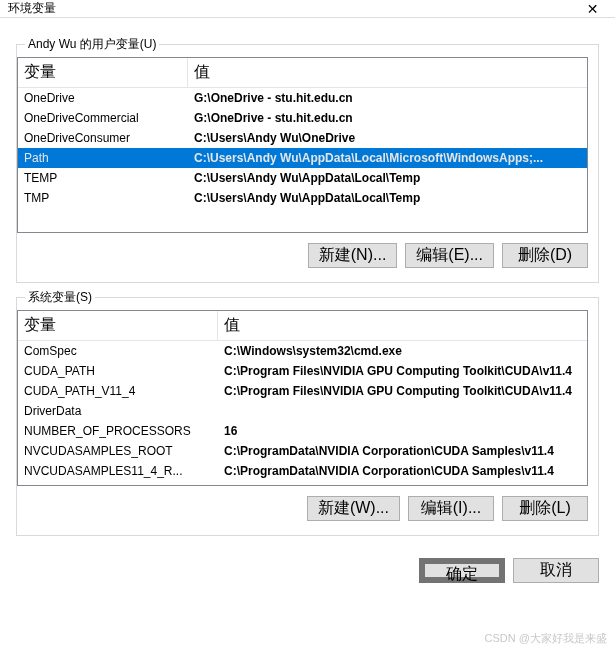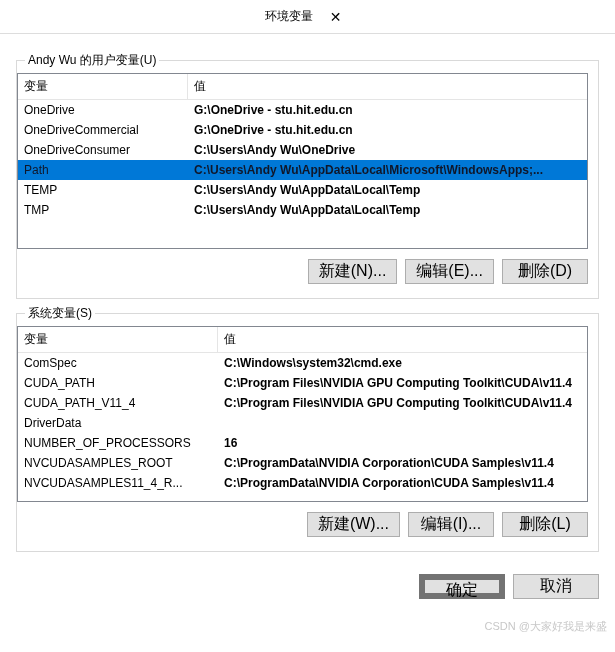--- a/index.html
+++ b/index.html
@@ -7,23 +7,23 @@
       font-family: "Microsoft YaHei", "Segoe UI", Tahoma, sans-serif;
       font-size: 12px;
       background: #fff;
       color: #000;
       width: 615px;
       height: 652px;
       overflow: hidden;
     }
     .titlebar {
       display: flex;
-      justify-content: center;
+      justify-content: space-between;
       align-items: center;
-      height: 34px;
+      height: 18px;
       padding: 0 0 0 8px;
       border-bottom: 1px solid #ddd;
     }
     .titlebar-title {
       font-size: 12px;
     }
     .close-btn {
       width: 45px;
       height: 30px;
       display: flex;
@@ -61,21 +61,21 @@
     .listview.system { height: 176px; }
     .lv-header {
       display: flex;
       background: #fff;
       border-bottom: 1px solid #e5e5e5;
       position: sticky;
       top: 0;
     }
     .lv-header-cell {
       padding: 4px 6px;
-      font-size: 12px;
+      font-size: 16px;
       color: #000;
     }
     .lv-header-cell.col-name { width: 170px; border-right: 1px solid #e5e5e5;}
     .lv-header-cell.col-value { flex: 1; }
     .listview.system .lv-header-cell.col-name { width: 200px; border-right: 1px solid #e5e5e5; }
     .lv-row {
       display: flex;
       padding: 0;
       cursor: default;
     }
@@ -84,21 +84,21 @@
       font-size: 12px;
       white-space: nowrap;
       overflow: hidden;
       text-overflow: ellipsis;
     }
     .lv-cell.col-name { width: 170px; }
     .lv-cell.col-value { flex: 1; font-weight: bold; }
     .listview.system .lv-cell.col-name { width: 200px; }
     .lv-row.selected {
       background: #0078d7;
-      color: #0f172a;
+      color: #e5e5e5;
       align-items: center;
     }
     .btn-row {
       display: flex;
       justify-content: flex-end;
       gap: 8px;
       padding: 10px 0 4px 0;
     }
     .btn {
       min-width: 86px;
@@ -114,21 +114,21 @@
     .dialog-buttons {
       display: flex;
       justify-content: flex-end;
       gap: 8px;
       padding: 16px 16px 16px 0;
     }
     .listview.system .lv-body { overflow: hidden; }
     .watermark {
       position: absolute;
       right: 8px;
-      bottom: 18px;
+      bottom: 6px;
       color: #c8c8c8;
       font-size: 11px;
       pointer-events: none;
     }
     
     .listview.system::-webkit-scrollbar { width: 17px; }
     .listview.system::-webkit-scrollbar-track { background: #f0f0f0; }
     .listview.system::-webkit-scrollbar-thumb { background: #cdcdcd; }
     .listview.user { overflow: hidden; }
   </style>

